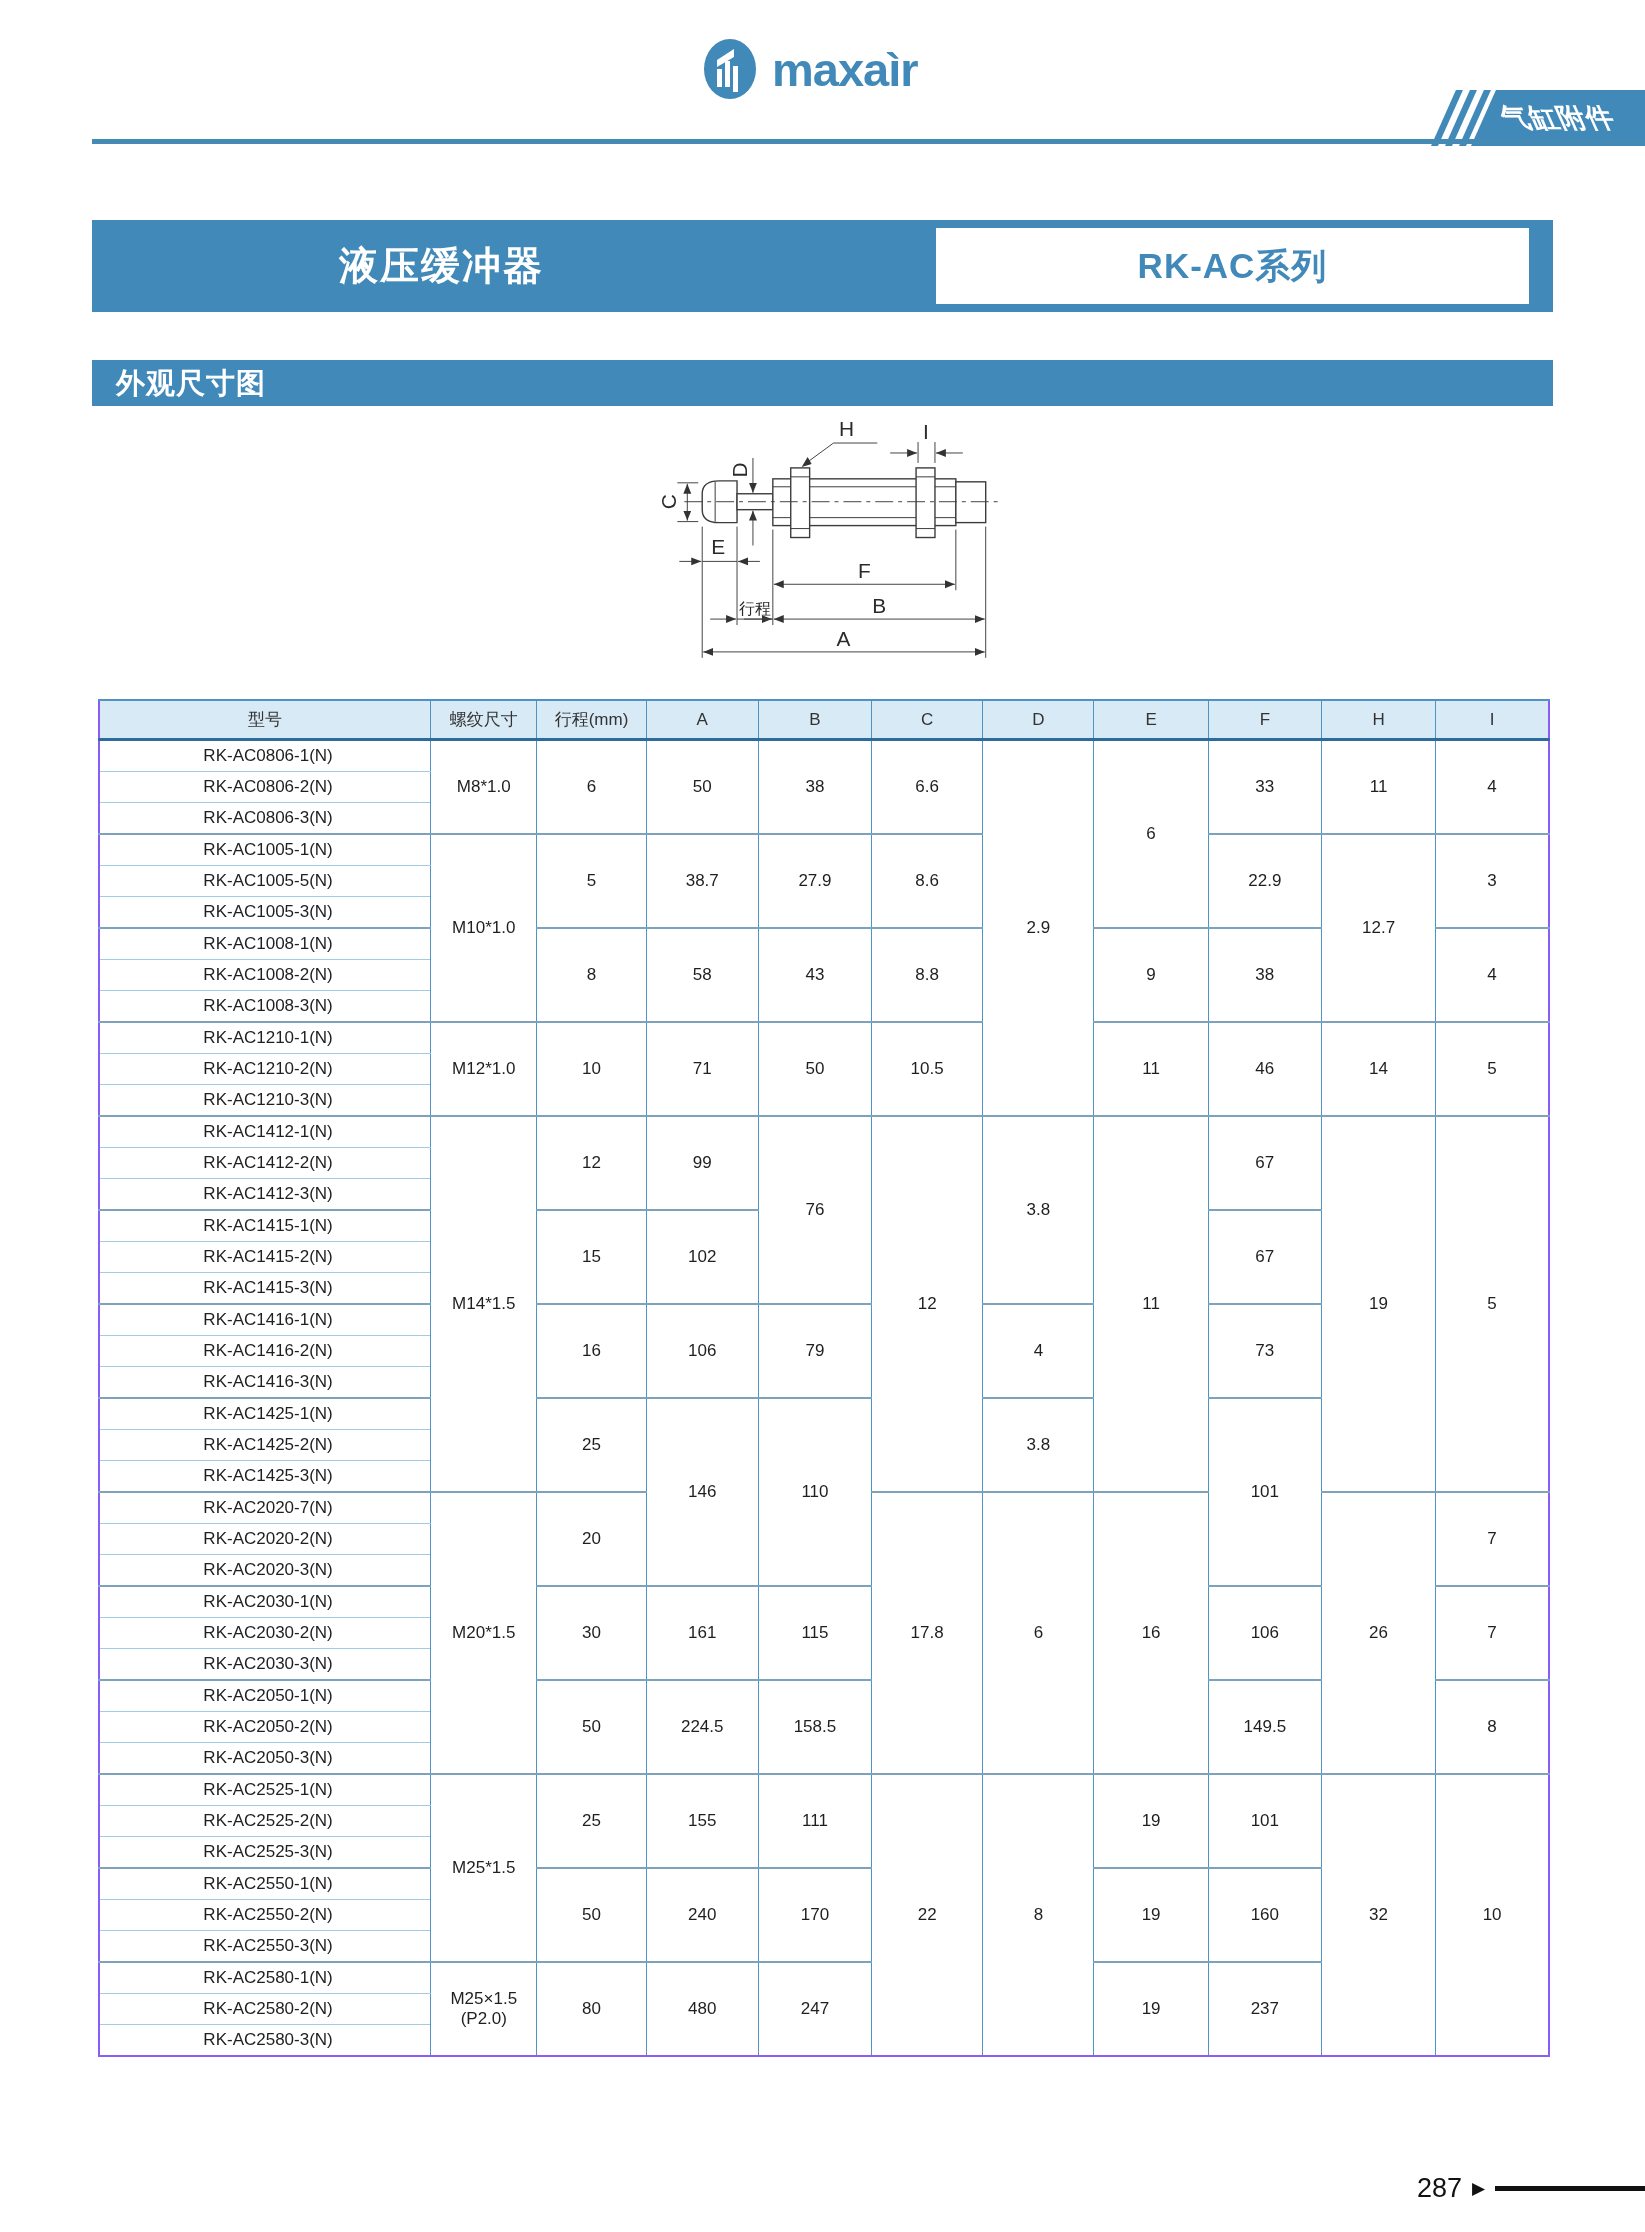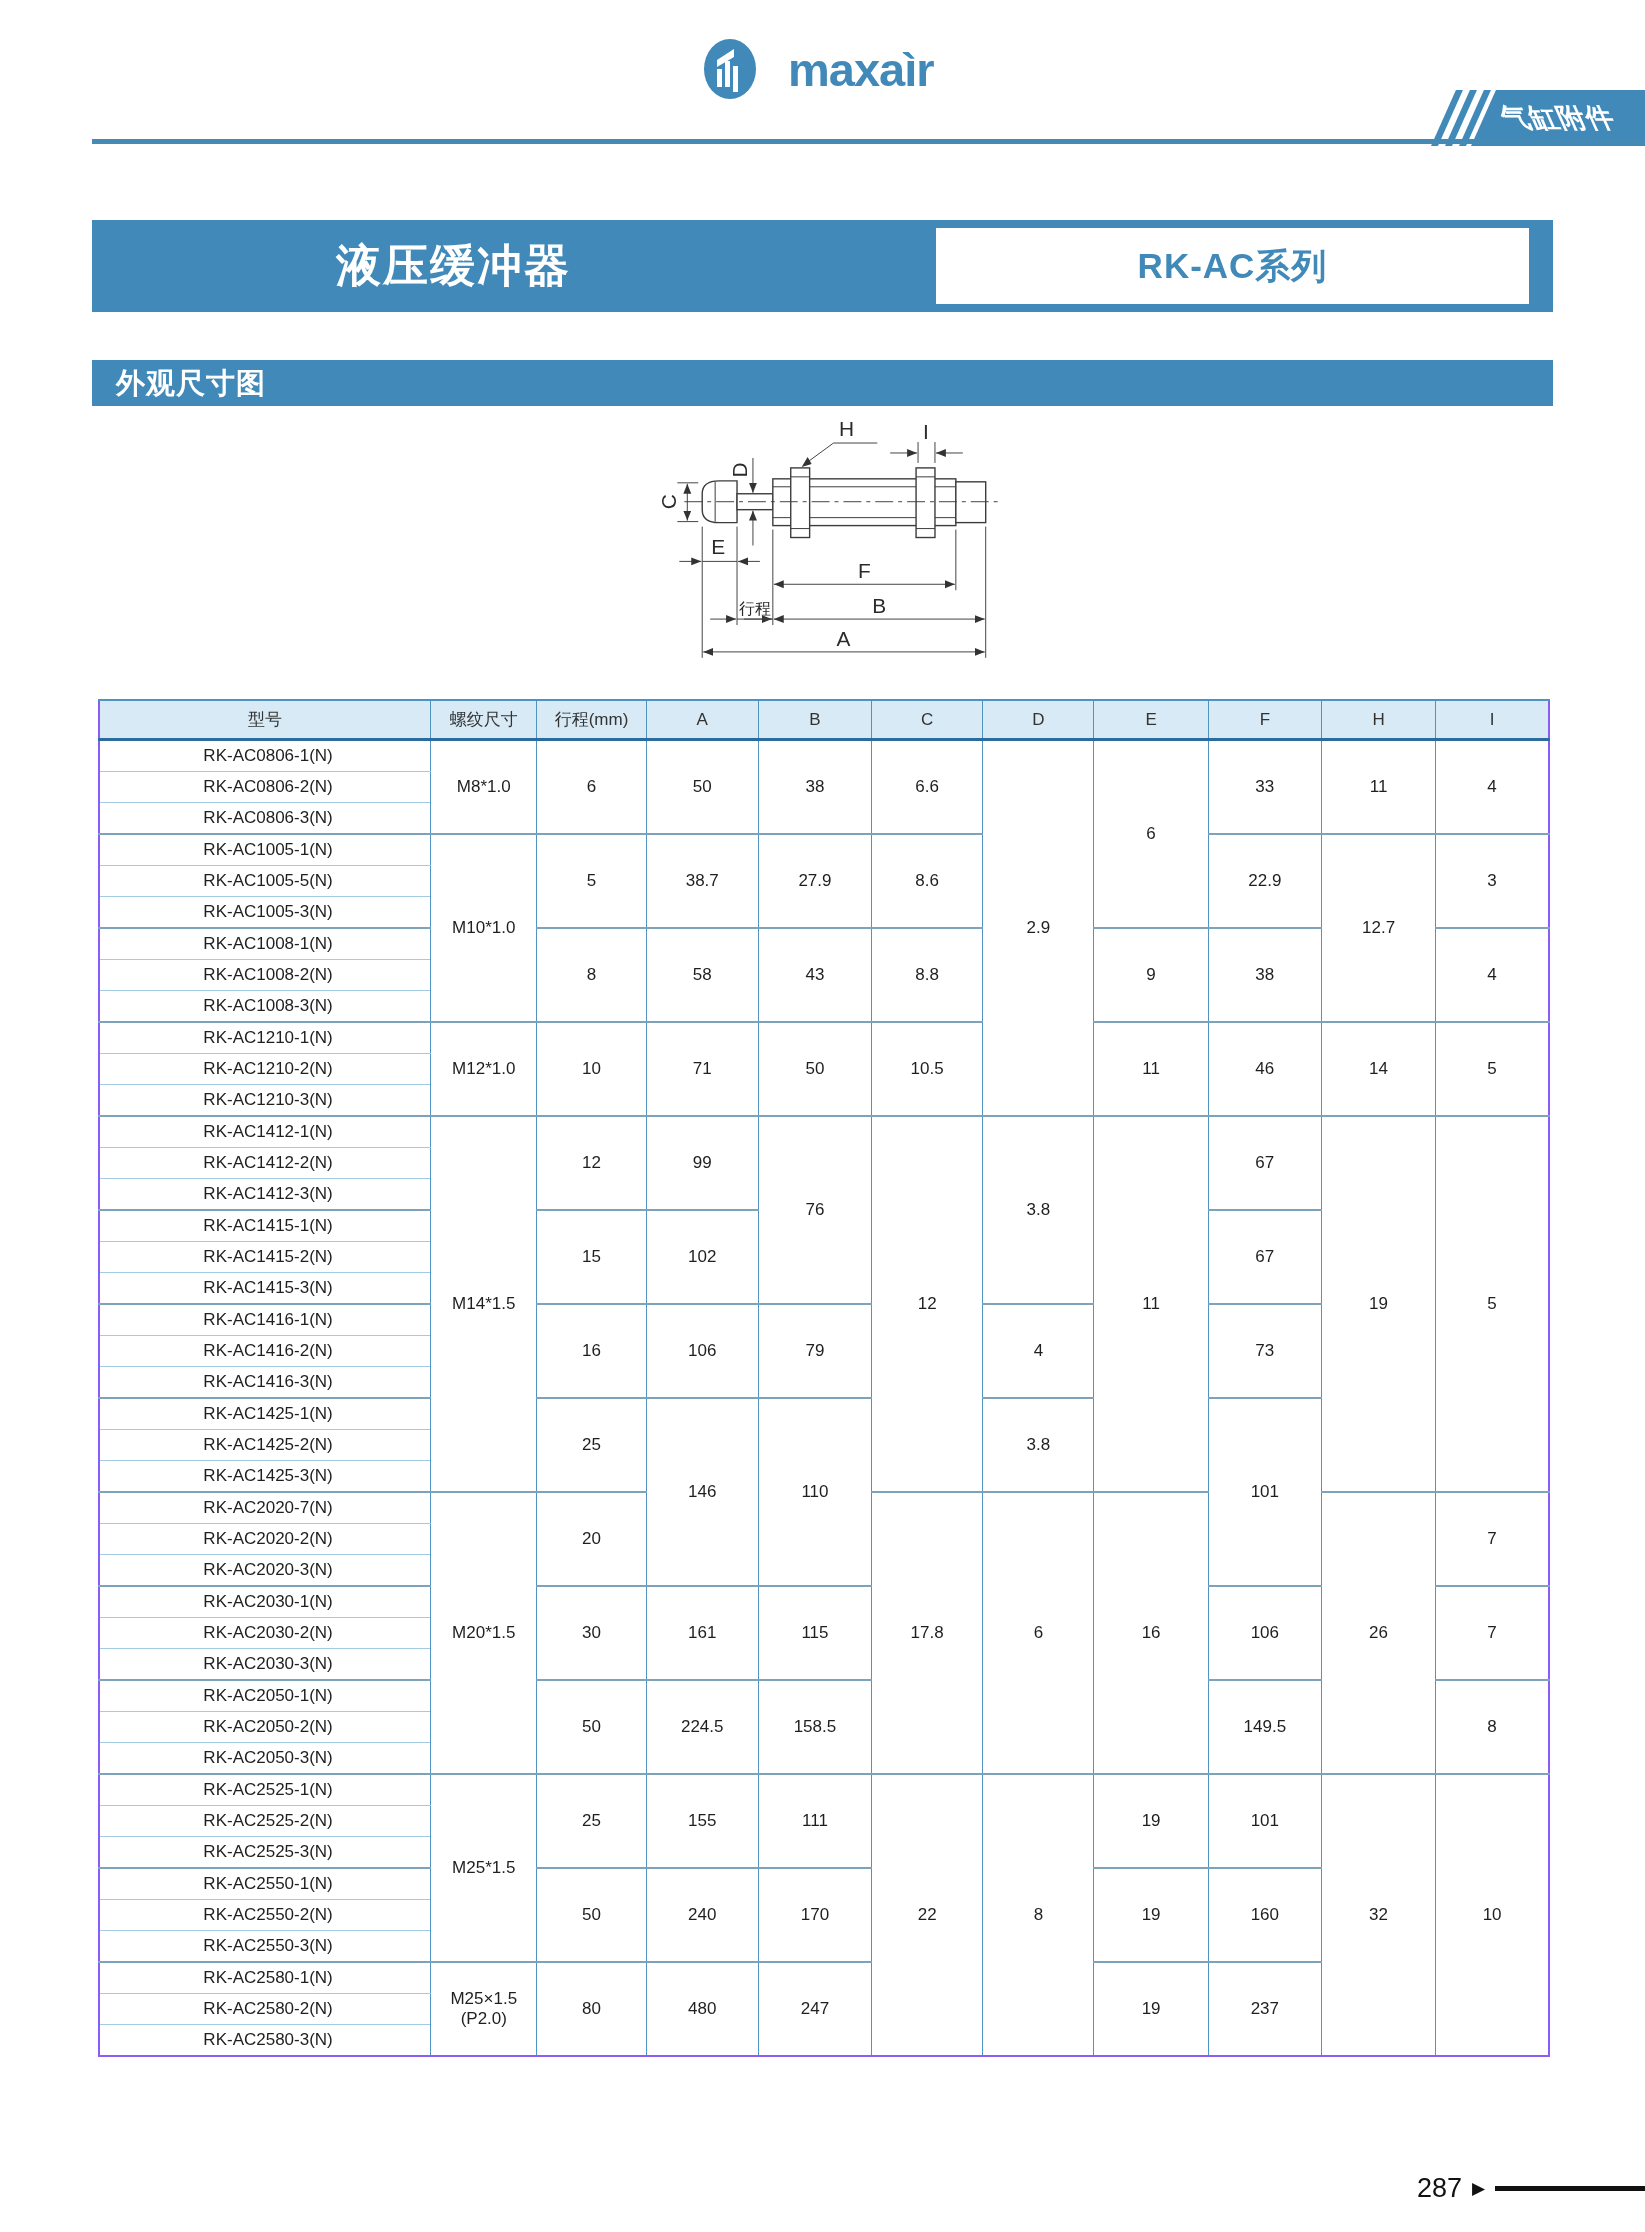--- a/index.html
+++ b/index.html
@@ -1,31 +1,31 @@
 <!DOCTYPE html>
 <html><head>
 <meta charset="utf-8">
 <style>
   html,body{margin:0;padding:0;background:#e8e8e8;}
   .page{position:relative;width:1646px;height:2233px;background:#ffffff;overflow:hidden;
         font-family:"Liberation Sans","DejaVu Sans",sans-serif;color:#222;}
   
-  .logo{position:absolute;left:698px;top:36px;display:flex;align-items:center;gap:26px;}
+  .logo{position:absolute;left:698px;top:36px;display:flex;align-items:center;gap:10px;}
   .logo-text{font-size:47px;font-weight:bold;color:#4189b8;letter-spacing:-1px;}
   .top-rule{position:absolute;left:92px;top:139px;width:1554px;height:5px;background:#4589b5;}
   .stripe{position:absolute;top:90px;width:7px;height:56px;background:#4189b8;transform:skewX(-24deg);transform-origin:bottom left;}
   .corner-tag{position:absolute;left:1471px;top:90px;width:259px;height:56px;background:#4189b8;
               transform:skewX(-24deg);transform-origin:bottom left;}
   .corner-tag-inner{position:absolute;left:0;top:0;width:175px;height:56px;transform:skewX(24deg);
               transform-origin:bottom left;display:flex;align-items:center;justify-content:center;
               font-size:27px;font-weight:bold;color:#fff;letter-spacing:1px;}
   
   .banner{position:absolute;left:92px;top:220px;width:1461px;height:92px;background:#4189b8;}
-  .banner-title{position:absolute;left:12px;top:0;width:699px;height:92px;line-height:92px;text-align:center;
-                font-size:45px;font-weight:bold;color:#fff;letter-spacing:2px;}
+  .banner-title{position:absolute;left:0;top:0;width:699px;height:92px;line-height:92px;text-align:center;
+                font-size:39px;font-weight:bold;color:#fff;letter-spacing:2px;}
   .series-box{position:absolute;top:8px;right:24px;bottom:8px;width:593px;background:#fff;
               display:flex;align-items:center;justify-content:center;
               font-size:35px;font-weight:bold;color:#4189b8;letter-spacing:1px;}
   
   .section-bar{position:absolute;left:92px;top:360px;width:1461px;height:46px;background:#4189b8;}
   .section-title{line-height:46px;padding-left:16px;font-size:29px;font-weight:bold;color:#fff;letter-spacing:1px;margin-left:8px;}
   
   .diagram{position:absolute;left:557px;top:406px;}
   .diagram text{fill:#2b2b2b;font-family:"Liberation Sans",sans-serif;}
   

